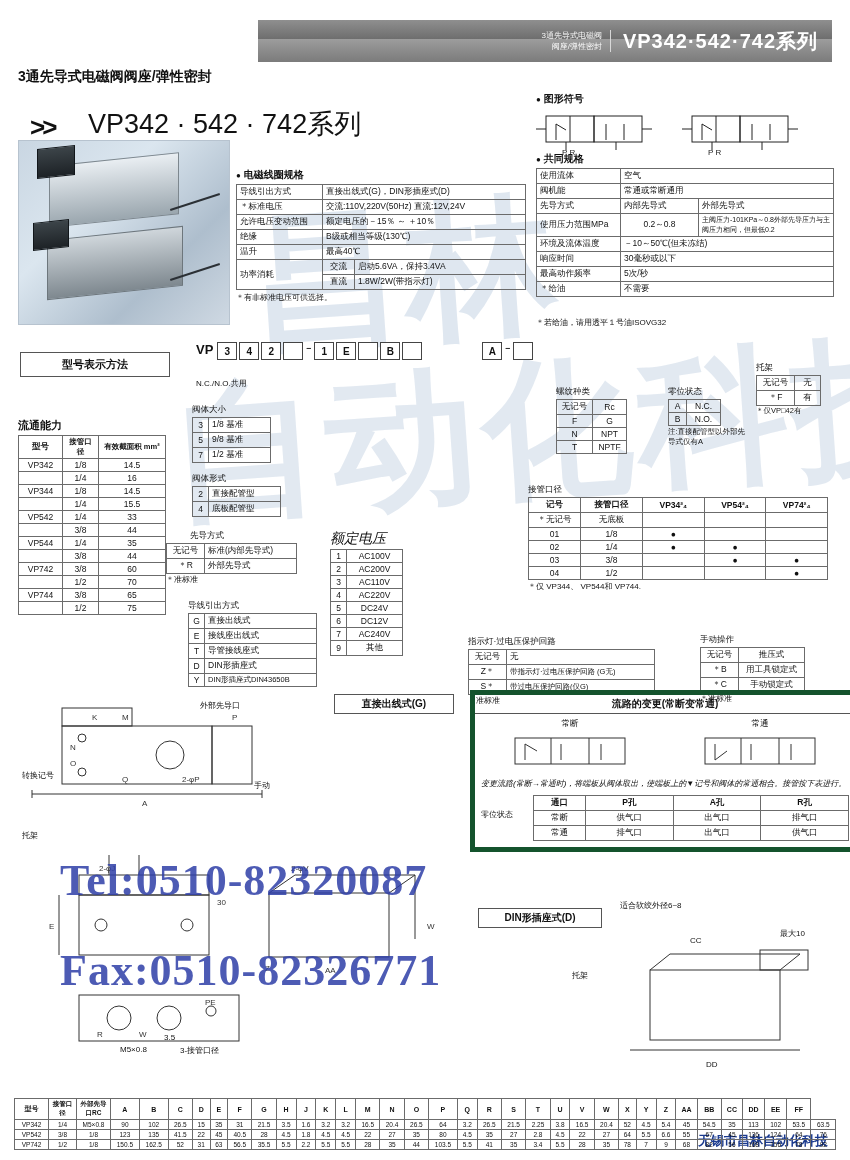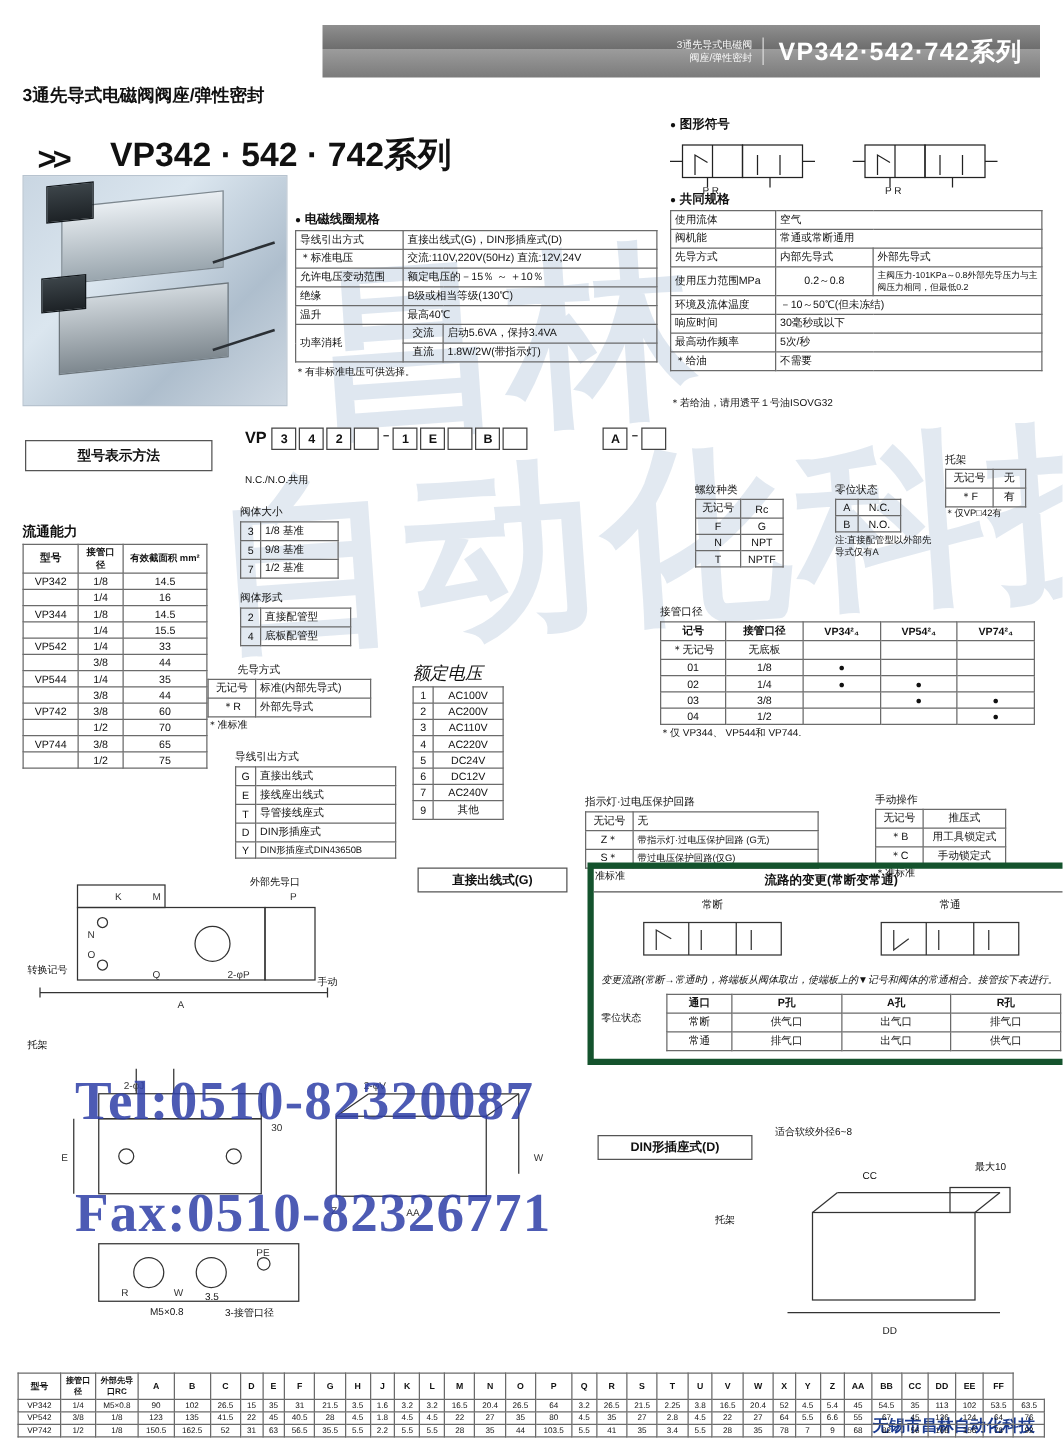--- a/index.html
+++ b/index.html
@@ -23,21 +23,21 @@
   .top-bar .sub {
     font-size:8px; line-height:11px; text-align:right; padding-right:8px;
     border-right:1px solid #ddd; opacity:.95;
   }
   .top-bar .title {
     font-size:20px; font-weight:bold; letter-spacing:1px; padding:0 14px 0 12px;
   }
   
   .page-title-sm { position:absolute; left:18px; top:68px; font-size:14px; font-weight:bold; }
   .arrows { position:absolute; left:30px; top:112px; font-size:26px; font-weight:bold; color:#111; letter-spacing:-3px;}
-  .page-title-lg { position:absolute; left:88px; top:106px; font-size:27px; font-weight:bold; letter-spacing:0px; }
+  .page-title-lg { position:absolute; left:88px; top:106px; font-size:27px; font-weight:normal; letter-spacing:0px; }
 
   
   table { border-collapse: collapse; }
   td, th { border:1px solid #6b6b6b; padding:1px 3px; font-size:8.5px; vertical-align:middle; }
   .ctr { text-align:center; }
   .hdr { font-weight:bold; }
 
   .sec-title { font-size:10px; font-weight:bold; }
   .dot::before { content:"\25CF"; margin-right:3px; font-size:8px; }
 

